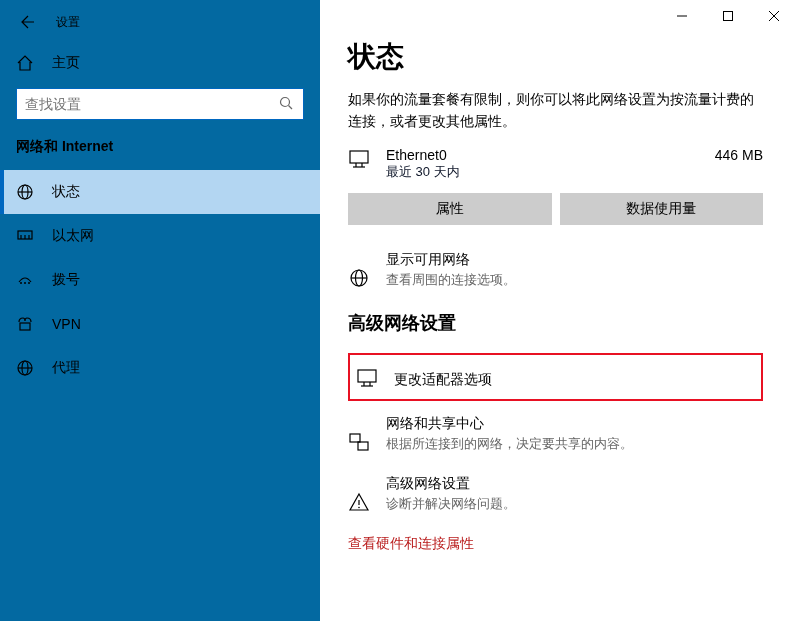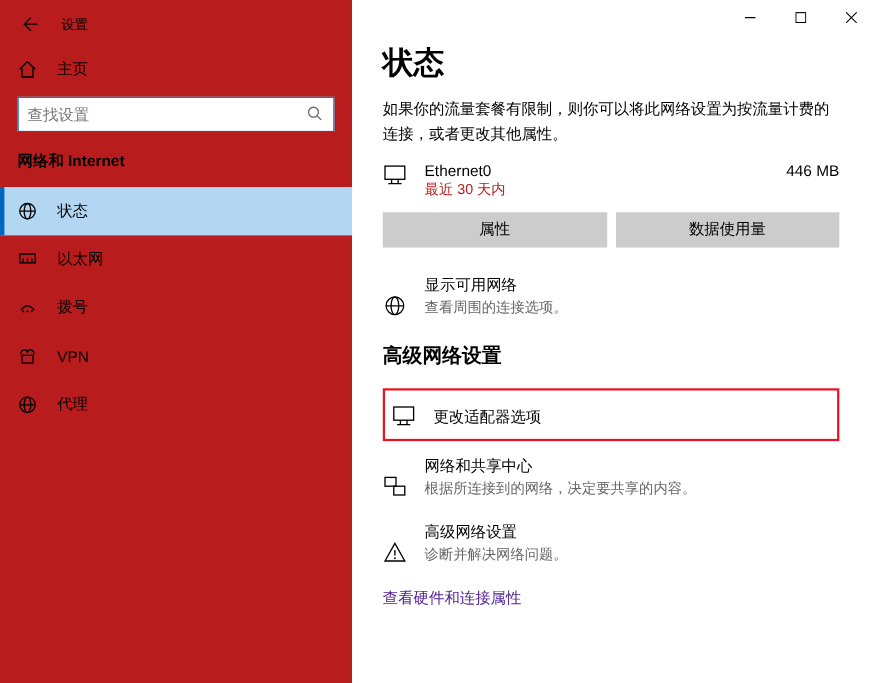--- a/index.html
+++ b/index.html
@@ -1,18 +1,18 @@
 <!DOCTYPE html>
 <html><head>
   <meta charset="utf-8">
   <style>
     * { box-sizing: border-box; margin: 0; padding: 0; }
     body { font-family: "Microsoft YaHei", "Segoe UI", sans-serif; font-size: 14px; color: #000; background: #fff; width: 797px; height: 621px; overflow: hidden; }
     .window { display: flex; height: 100%; }
-    .sidebar { width: 320px; background: #b91c1c; display: flex; flex-direction: column; }
+    .sidebar { width: 320px; background: #0369a1; display: flex; flex-direction: column; }
     .titlebar { height: 44px; display: flex; align-items: center; padding-left: 12px; }
     .back-btn { width: 32px; height: 32px; display: flex; align-items: center; justify-content: center; cursor: pointer; }
     .title { margin-left: 12px; font-size: 12px; }
     .home-row { display: flex; align-items: center; padding: 10px 16px; cursor: pointer; }
     .home-row .icon, .nav-item .icon { width: 18px; height: 18px; display: flex; align-items: center; justify-content: center; margin-right: 18px; }
     .search-wrap { margin: 6px 16px 18px 16px; }
     .search-box { width: 100%; height: 32px; border: 1px solid #0067c0; background: #fff; display: flex; align-items: center; padding: 12px 8px; }
     .search-input { flex: 1; border: none; outline: none; font-size: 14px; font-family: inherit; }
     .search-icon { width: 16px; height: 16px; color: #666; }
     .section-header { padding: 0 28px 14px 16px; font-weight: 600; font-size: 14px; }
@@ -22,31 +22,31 @@
     .content-wrap { flex: 1; display: flex; flex-direction: column; }
     .window-controls { height: 32px; display: flex; justify-content: flex-end; }
     .wc-btn { width: 46px; height: 32px; display: flex; align-items: center; justify-content: center; cursor: pointer; }
     .content { flex: 1; padding: 6px 34px 0 28px; overflow: hidden; }
     h1 { font-size: 28px; font-weight: 600; margin-bottom: 12px; }
     .intro { font-size: 14px; color: #000; line-height: 1.6; margin-bottom: 14px; }
     .conn-row { display: flex; align-items: flex-start; margin-bottom: 12px; }
     .conn-icon { width: 30px; margin-right: 8px; }
     .conn-body { flex: 1; }
     .conn-name { font-size: 14px; }
-    .conn-sub { font-size: 13px; color: #b91c1c; }
+    .conn-sub { font-size: 13px; color: #0f172a; }
     .conn-usage { font-size: 14px; }
     .btn-row { display: flex; gap: 8px; margin-bottom: 26px; }
     .gbtn { flex: 1; height: 32px; background: #ccc; border: none; font-size: 14px; font-family: inherit; cursor: pointer; }
     .opt-row { display: flex; align-items: flex-end; margin-bottom: 22px; cursor: pointer; }
     .opt-row.highlight { border: 2px solid #e81123; padding: 10px 6px; margin-bottom: 14px; }
     .opt-icon { width: 24px; margin-right: 14px; margin-top: 2px; }
     .opt-title { font-size: 14px; }
     .opt-sub { font-size: 13px; color: #666; margin-top: 2px; }
     h2 { font-size: 18px; font-weight: 600; margin: 4px 0 18px 0; }
-    .link { color: #4c1d95; font-size: 14px; cursor: pointer; }
+    .link { color: #b91c1c; font-size: 14px; cursor: pointer; }
     svg { display: block; }
   </style>
 </head>
 <body>
 
 <div class="window">
   <div class="sidebar">
     <div class="titlebar">
       <div class="back-btn">
         <svg width="16" height="16" viewBox="0 0 16 16">

